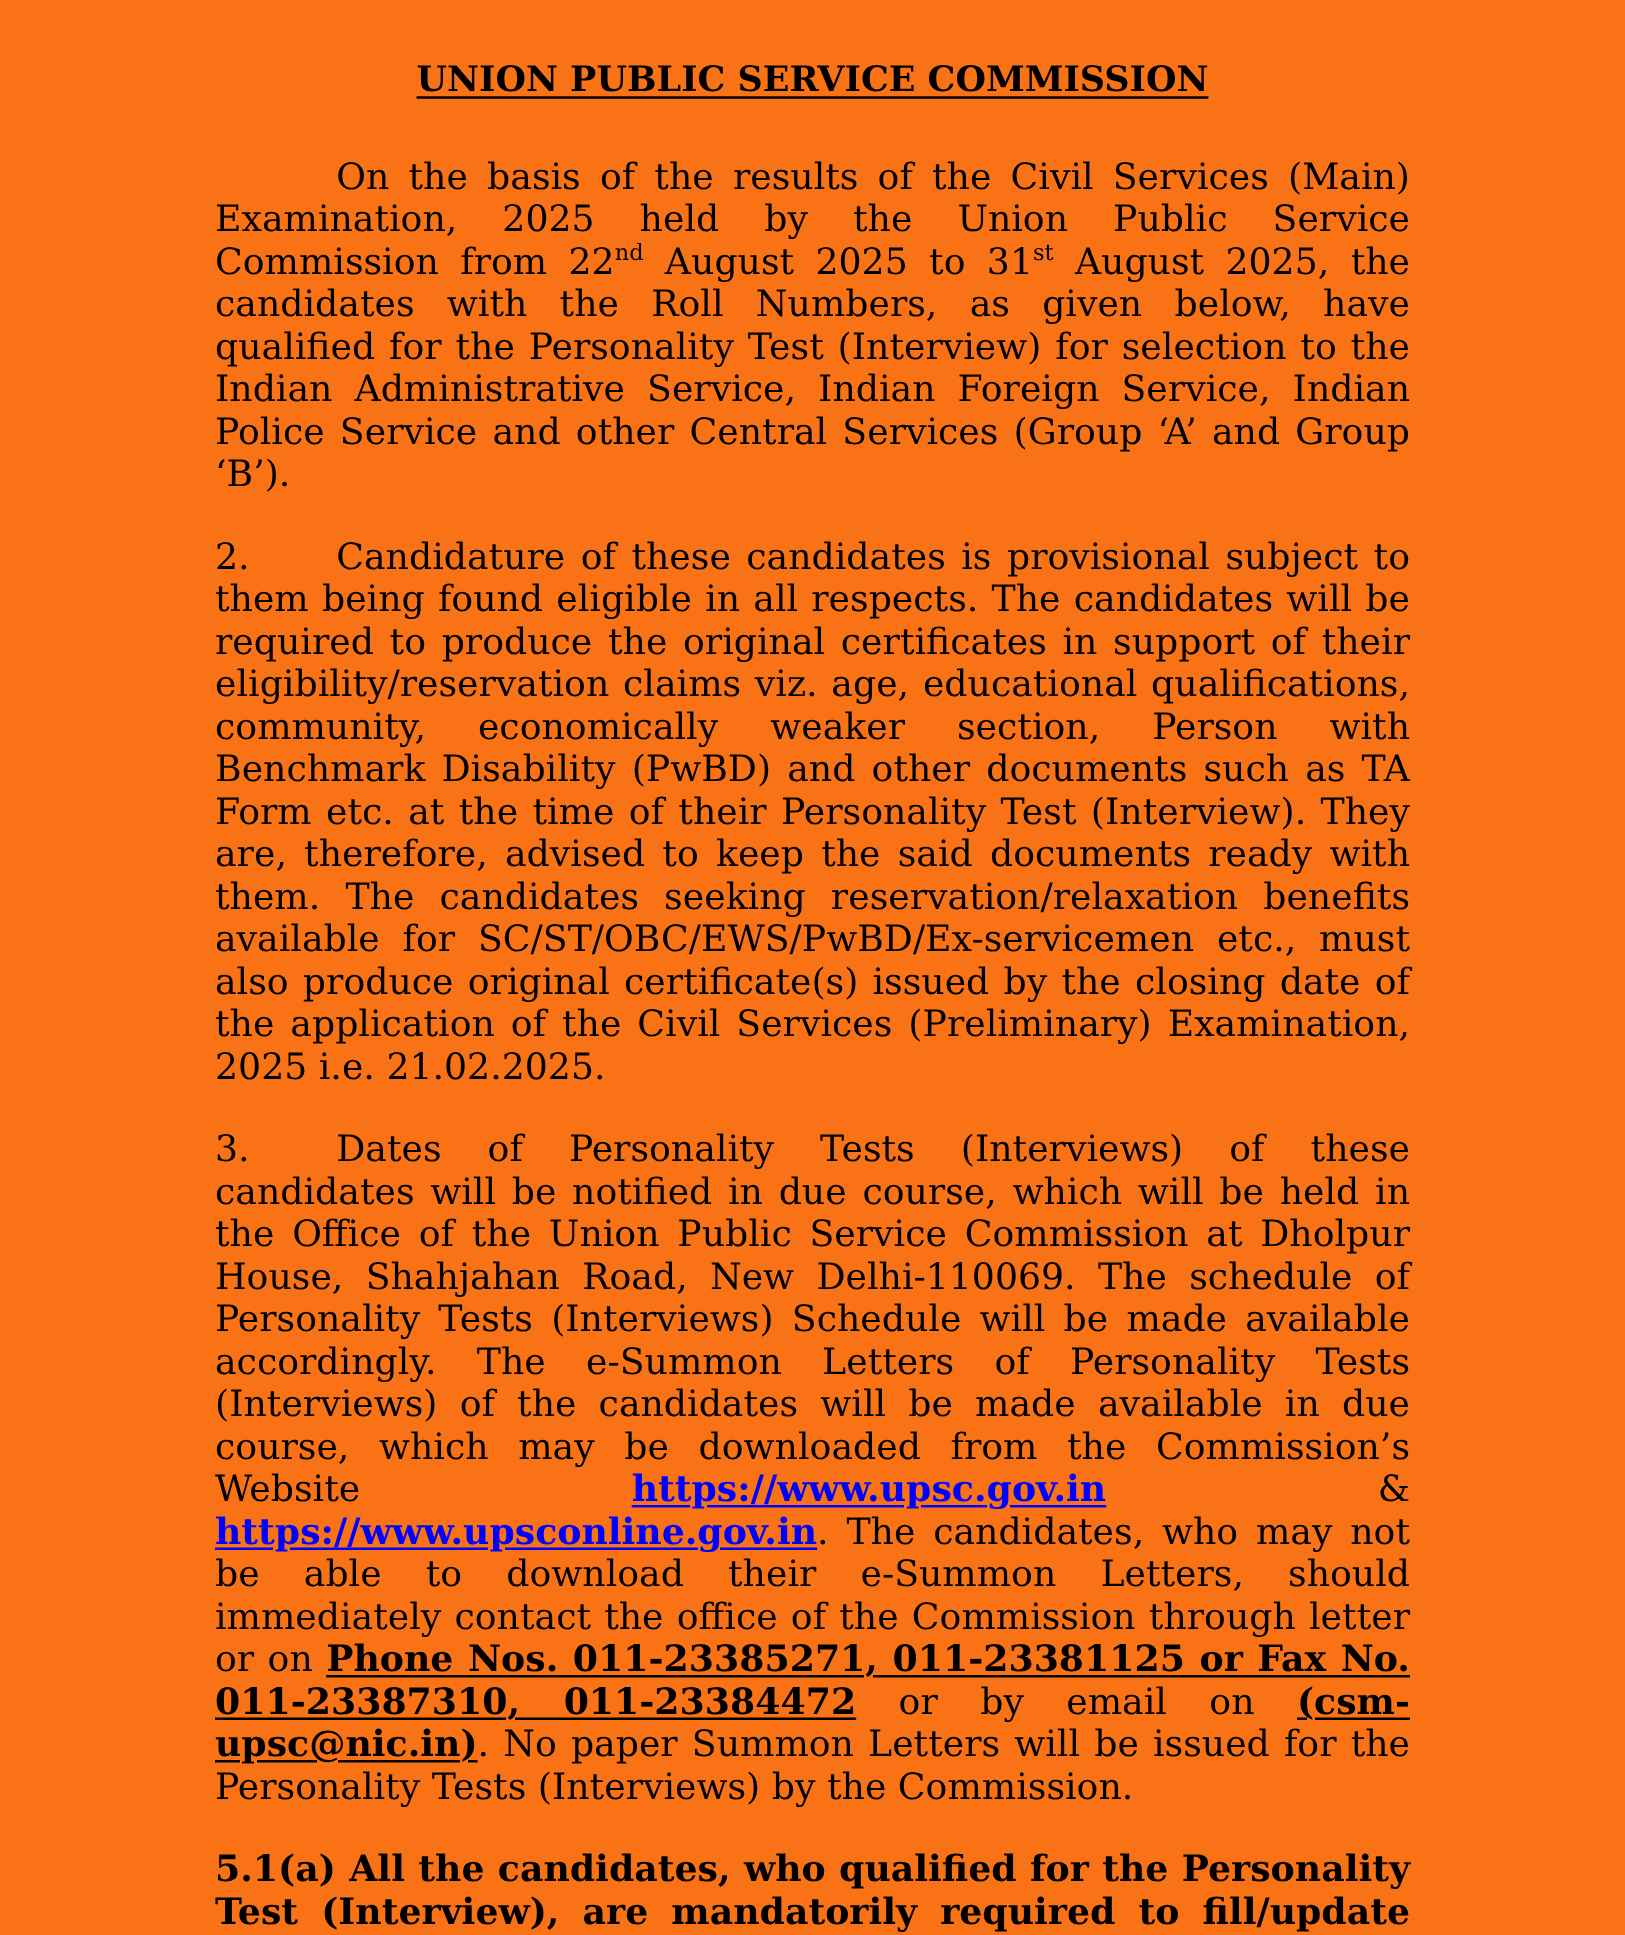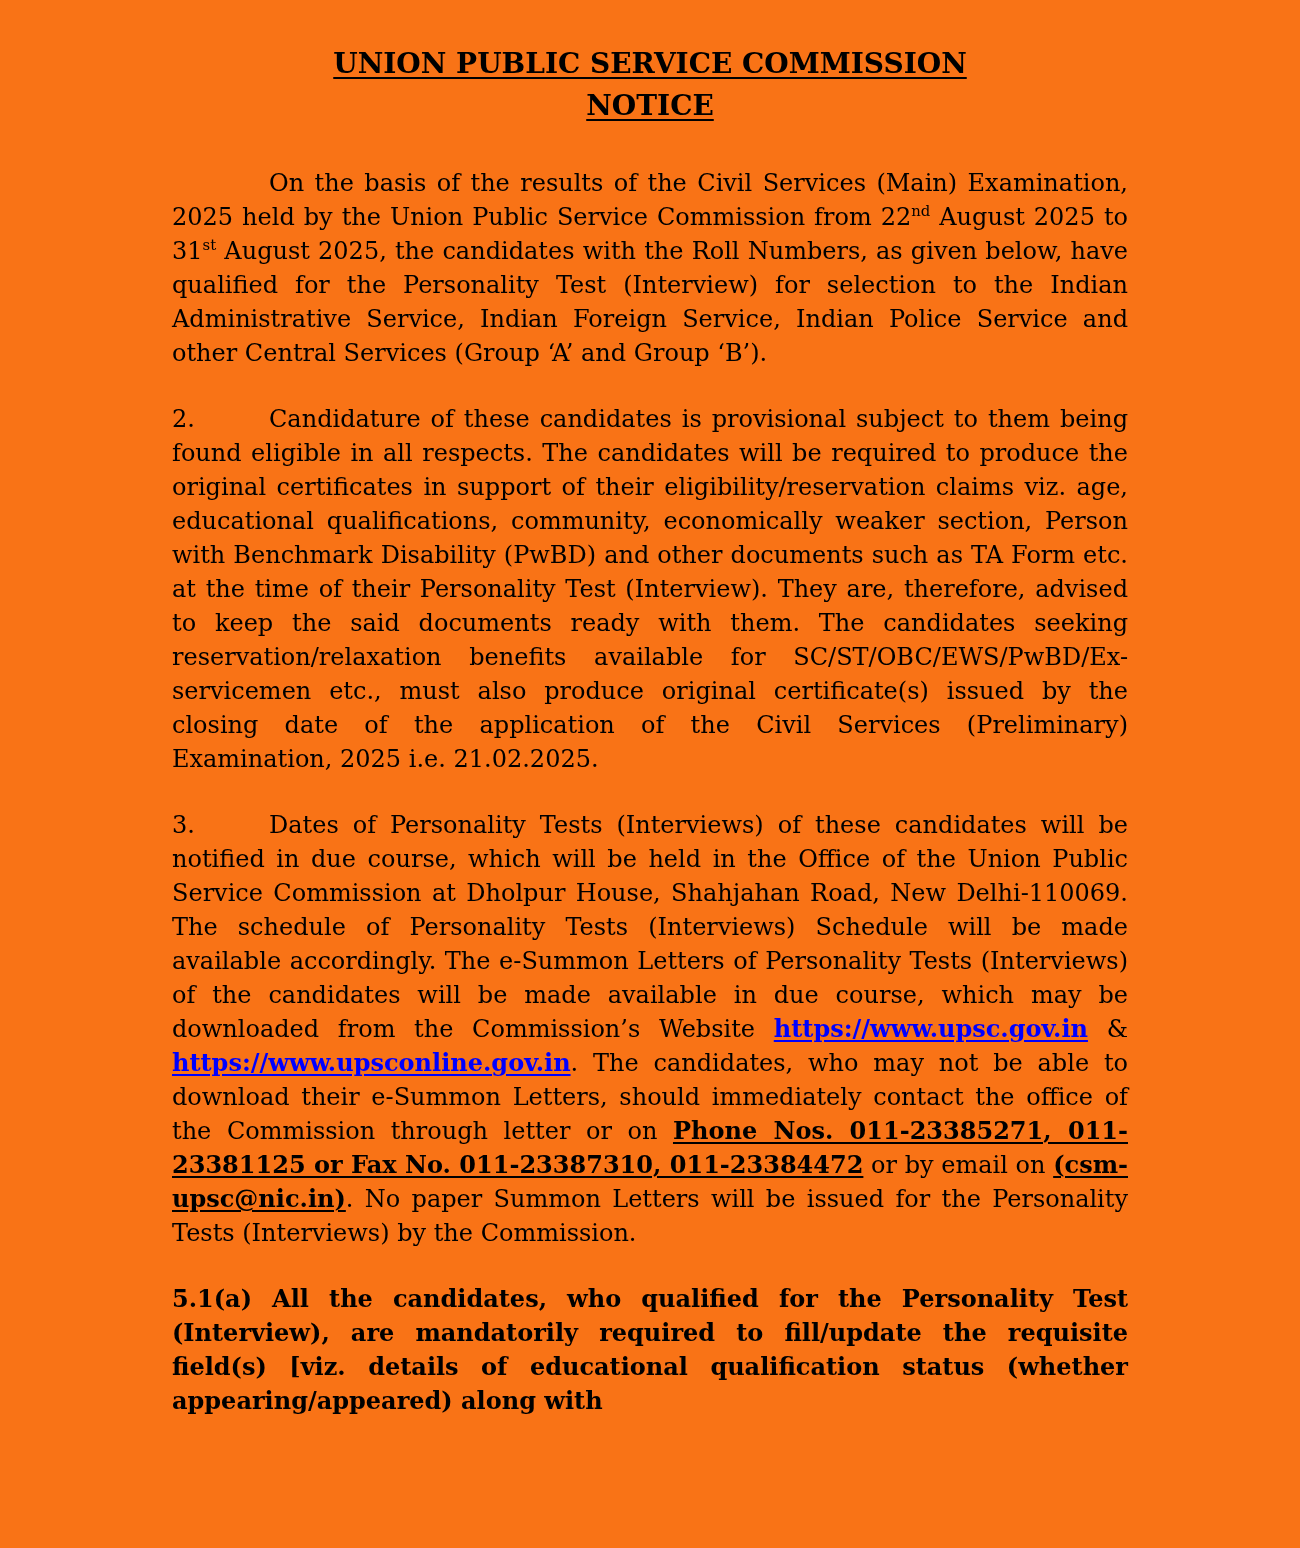--- a/index.html
+++ b/index.html
@@ -29,21 +29,21 @@
   }
   .dated {
     text-align: right;
     font-weight: bold;
     font-size: 26px;
     margin-top: 12px;
     line-height: 32px;
   }
   .body { display: block; }
   .para {
-    font-size: 24px;
+    font-size: 29px;
     line-height: 34px;
     text-align: justify;
     margin: 32px 0 0 0;
   }
   .para.first { margin-top: 42px; }
   .para.indent { text-indent: 97px; }
   .para.bold { font-weight: bold; }
   .num { display: inline-block; min-width: 97px; }
   .b { font-weight: bold; }
   .u { text-decoration: underline; text-decoration-thickness: 2px; text-underline-offset: 3px; }
@@ -54,21 +54,20 @@
     text-decoration-thickness: 2px;
     text-underline-offset: 3px;
   }
 </style>
 </head>
 <body>
 
 <div class="page">
   <header>
     <h1 class="title"><span class="u-line">UNION PUBLIC SERVICE COMMISSION</span></h1>
-    <h2 class="subtitle"><span class="u-line">NOTICE</span></h2>
   </header>
   <main class="body" id="notice-body">
       <p class="para first indent"><span>On the basis of the results of the Civil Services (Main) Examination, 2025 held by the Union Public Service Commission from 22</span><span class="sup">nd</span><span> August 2025 to 31</span><span class="sup">st</span><span> August 2025, the candidates with the Roll Numbers, as given below, have qualified for the Personality Test (Interview) for selection to the Indian Administrative Service, Indian Foreign Service, Indian Police Service and other Central Services (Group ‘A’ and Group ‘B’).</span></p>
       <p class="para"><span class="num">2.</span><span>Candidature of these candidates is provisional subject to them being found eligible in all respects. The candidates will be required to produce the original certificates in support of their eligibility/reservation claims viz. age, educational qualifications, community, economically weaker section, Person with Benchmark Disability (PwBD) and other documents such as TA Form etc. at the time of their Personality Test (Interview). They are, therefore, advised to keep the said documents ready with them. The candidates seeking reservation/relaxation benefits available for SC/ST/OBC/EWS/PwBD/Ex-servicemen etc., must also produce original certificate(s) issued by the closing date of the application of the Civil Services (Preliminary) Examination, 2025 i.e. 21.02.2025.</span></p>
       <p class="para"><span class="num">3.</span><span>Dates of Personality Tests (Interviews) of these candidates will be notified in due course, which will be held in the Office of the Union Public Service Commission at Dholpur House, Shahjahan Road, New Delhi-110069. The schedule of Personality Tests (Interviews) Schedule will be made available accordingly. The e-Summon Letters of Personality Tests (Interviews) of the candidates will be made available in due course, which may be downloaded from the Commission’s Website </span><a class="link" href="#">https://www.upsc.gov.in</a><span> &amp; </span><a class="link" href="#">https://www.upsconline.gov.in</a><span>. The candidates, who may not be able to download their e-Summon Letters, should immediately contact the office of the Commission through letter or on </span><span class="b u">Phone Nos. 011-23385271, 011-23381125 or Fax No. 011-23387310, 011-23384472</span><span> or by email on </span><span class="b u">(csm-upsc@nic.in)</span><span>. No paper Summon Letters will be issued for the Personality Tests (Interviews) by the Commission.</span></p>
       <p class="para bold"><span>5.1(a) All the candidates, who qualified for the Personality Test (Interview), are mandatorily required to fill/update the requisite field(s) [viz. details of educational qualification status (whether appearing/appeared) along with</span></p>
     </main>
 </div>
 
 </body></html>

